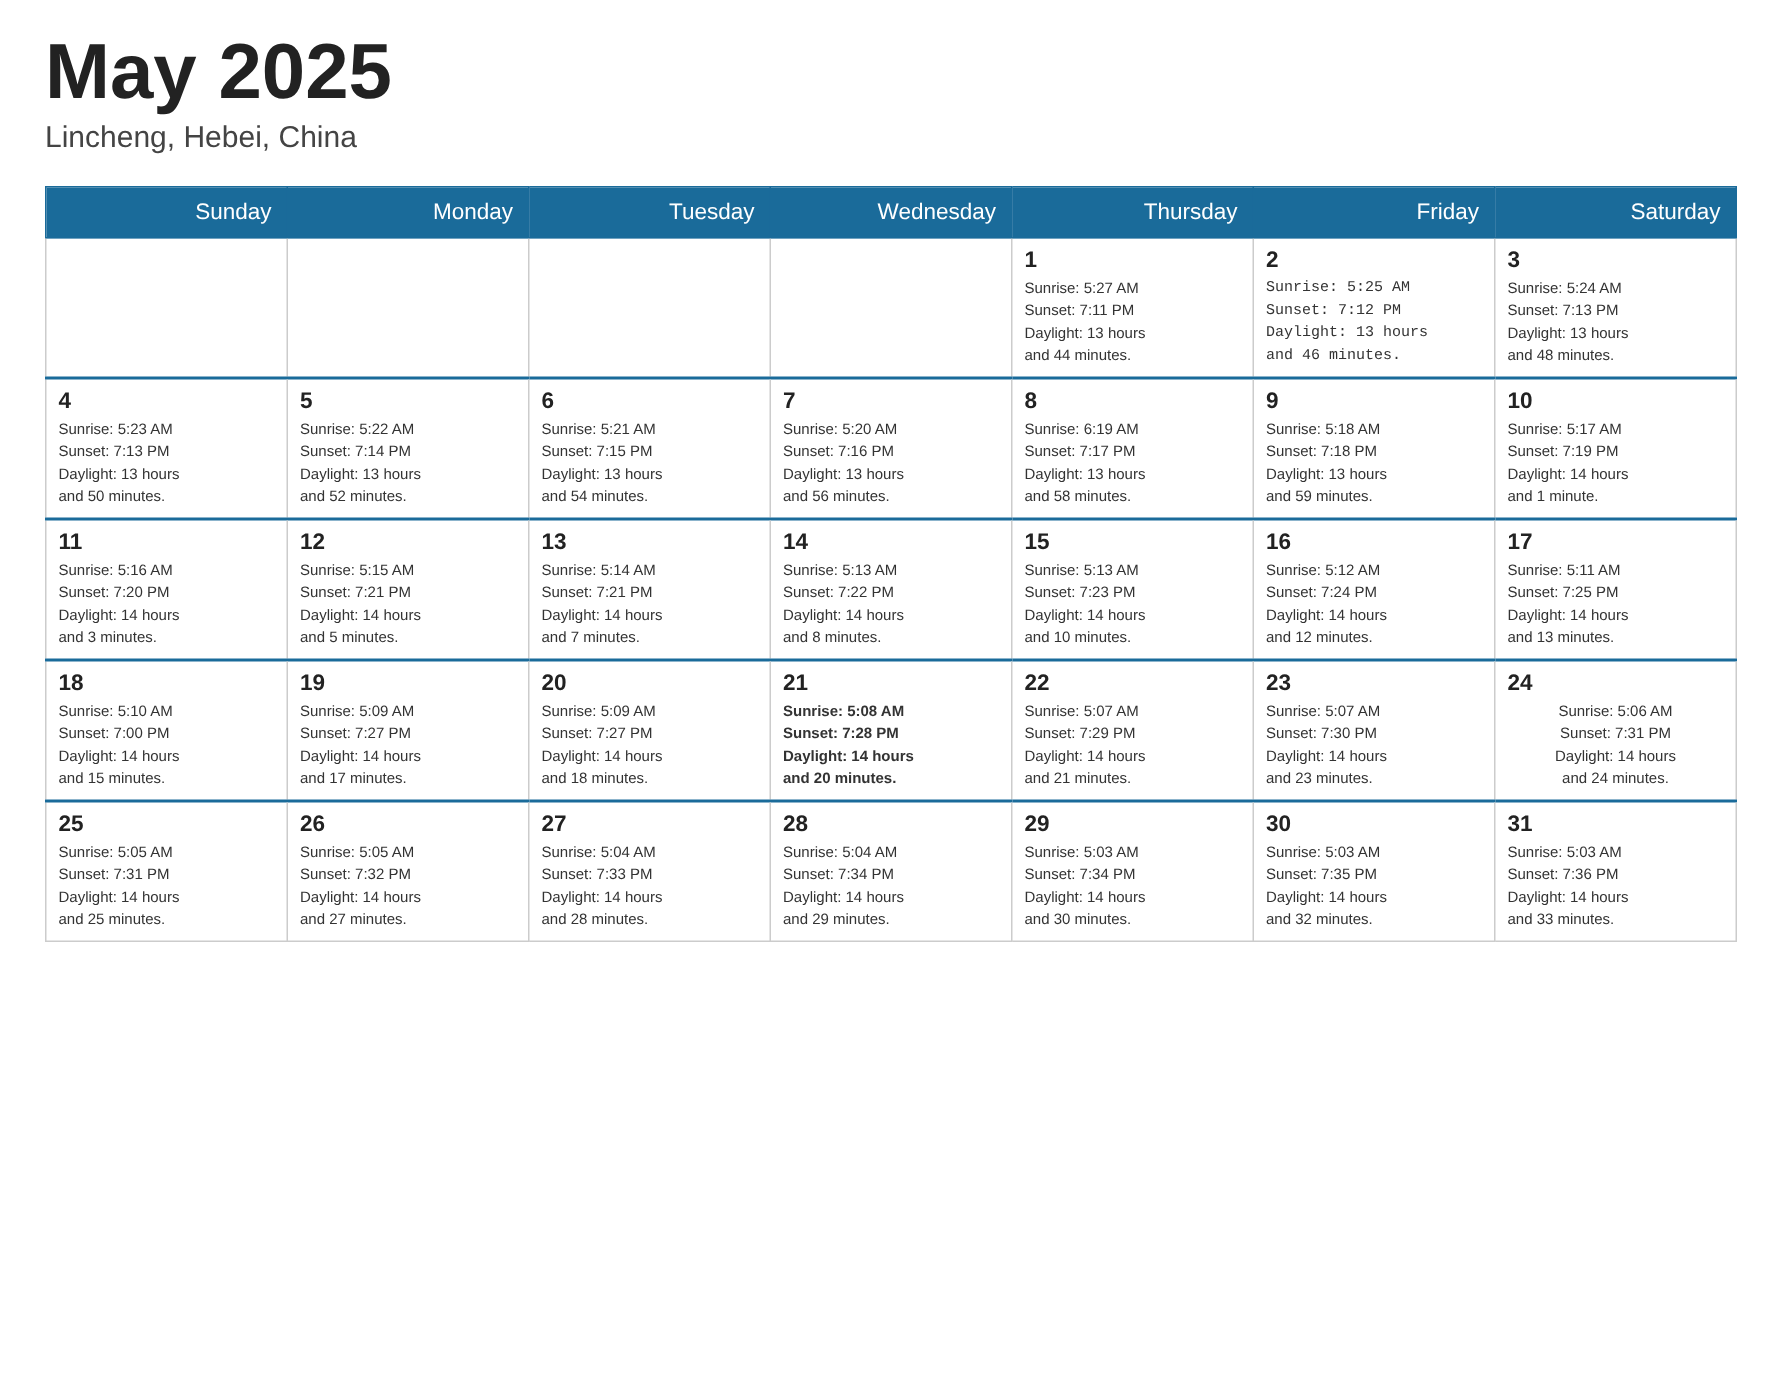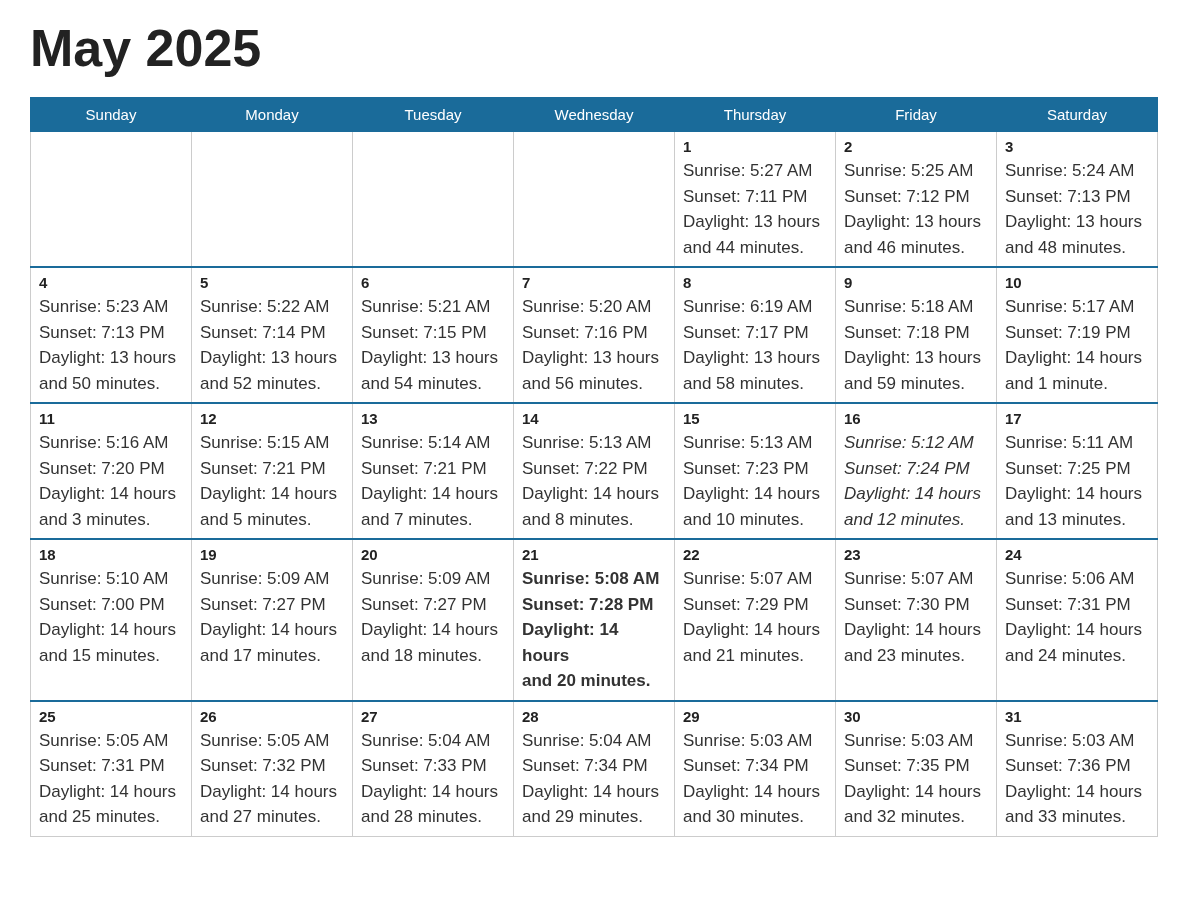--- a/index.html
+++ b/index.html
@@ -58,21 +58,21 @@
       margin-top: 4px;
     }
     .calendar {
       width: 100%;
       border-collapse: collapse;
     }
     .calendar th {
       background-color: #1a6b9a;
       color: #fff;
       padding: 8px 10px;
-      text-align: center;
+      text-align: right;
       font-size: 15px;
       font-weight: normal;
       border: 1px solid #1a6b9a;
     }
     .calendar td {
       vertical-align: top;
       padding: 6px 8px;
       border: 1px solid #ccc;
       width: calc(100% / 7);
       min-height: 90px;
@@ -80,40 +80,41 @@
       color: #333;
       background: #fff;
     }
     .day-number {
       font-size: 15px;
       font-weight: bold;
       color: #222;
       margin-bottom: 3px;
     }
     .day-info {
-      font-size: 17px;
+      font-size: 10px;
       color: #333;
       line-height: 1.5;
     }
     .empty-cell {
       background: #fff;
     }
     .week-row td {
       border-top: 2px solid #1a6b9a;
     }
     .calendar tr:first-child td {
       border-top: 1px solid #ccc;
     }
   </style>
 </head>
 <body>
 
 <div class="header">
   <div class="title-area">
     <div class="month-title">May 2025</div>
+    <div class="location">Lincheng, Hebei, China</div>
   </div>
 </div>
 
 <table class="calendar">
   <thead>
     <tr>
     <th>Sunday</th>
         <th>Monday</th>
         <th>Tuesday</th>
         <th>Wednesday</th>
@@ -130,21 +131,21 @@
         <td class="empty-cell"></td>
         <td>
           <div class="day-number">1</div>
           <div class="day-info" style="white-space: pre-line;">Sunrise: 5:27 AM
 Sunset: 7:11 PM
 Daylight: 13 hours
 and 44 minutes.</div>
         </td>
         <td>
           <div class="day-number">2</div>
-          <div class="day-info" style="white-space: pre-line;">Sunrise: 5:25 AM
+          <div class="day-info" style="white-space: pre-line; font-family: Liberation Mono, monospace;">Sunrise: 5:25 AM
 Sunset: 7:12 PM
 Daylight: 13 hours
 and 46 minutes.</div>
         </td>
         <td>
           <div class="day-number">3</div>
           <div class="day-info" style="white-space: pre-line;">Sunrise: 5:24 AM
 Sunset: 7:13 PM
 Daylight: 13 hours
 and 48 minutes.</div>
@@ -232,21 +233,21 @@
         </td>
         <td>
           <div class="day-number">15</div>
           <div class="day-info" style="white-space: pre-line;">Sunrise: 5:13 AM
 Sunset: 7:23 PM
 Daylight: 14 hours
 and 10 minutes.</div>
         </td>
         <td>
           <div class="day-number">16</div>
-          <div class="day-info" style="white-space: pre-line; font-style: italic;">Sunrise: 5:12 AM
+          <div class="day-info" style="white-space: pre-line;">Sunrise: 5:12 AM
 Sunset: 7:24 PM
 Daylight: 14 hours
 and 12 minutes.</div>
         </td>
         <td>
           <div class="day-number">17</div>
           <div class="day-info" style="white-space: pre-line;">Sunrise: 5:11 AM
 Sunset: 7:25 PM
 Daylight: 14 hours
 and 13 minutes.</div>
@@ -290,21 +291,21 @@
         </td>
         <td>
           <div class="day-number">23</div>
           <div class="day-info" style="white-space: pre-line;">Sunrise: 5:07 AM
 Sunset: 7:30 PM
 Daylight: 14 hours
 and 23 minutes.</div>
         </td>
         <td>
           <div class="day-number">24</div>
-          <div class="day-info" style="white-space: pre-line;">Sunrise: 5:06 AM
+          <div class="day-info" style="white-space: pre-line; text-align: center;">Sunrise: 5:06 AM
 Sunset: 7:31 PM
 Daylight: 14 hours
 and 24 minutes.</div>
         </td>
       </tr>
       <tr class="week-row">
         <td>
           <div class="day-number">25</div>
           <div class="day-info" style="white-space: pre-line;">Sunrise: 5:05 AM
 Sunset: 7:31 PM

